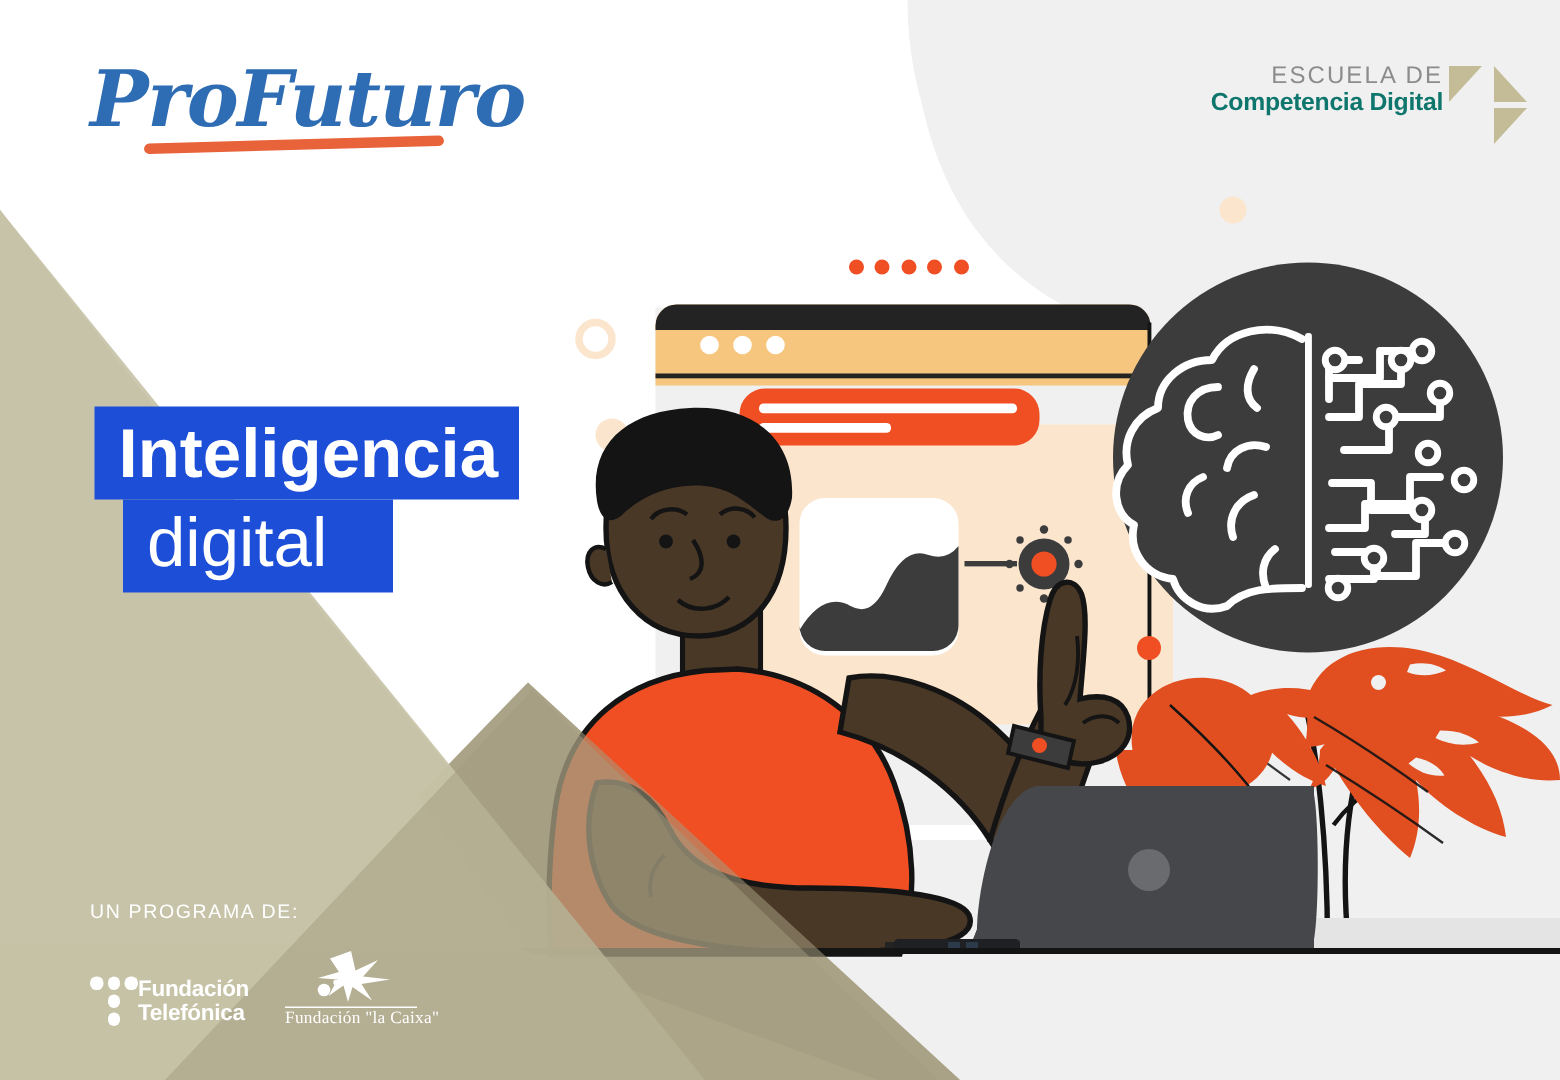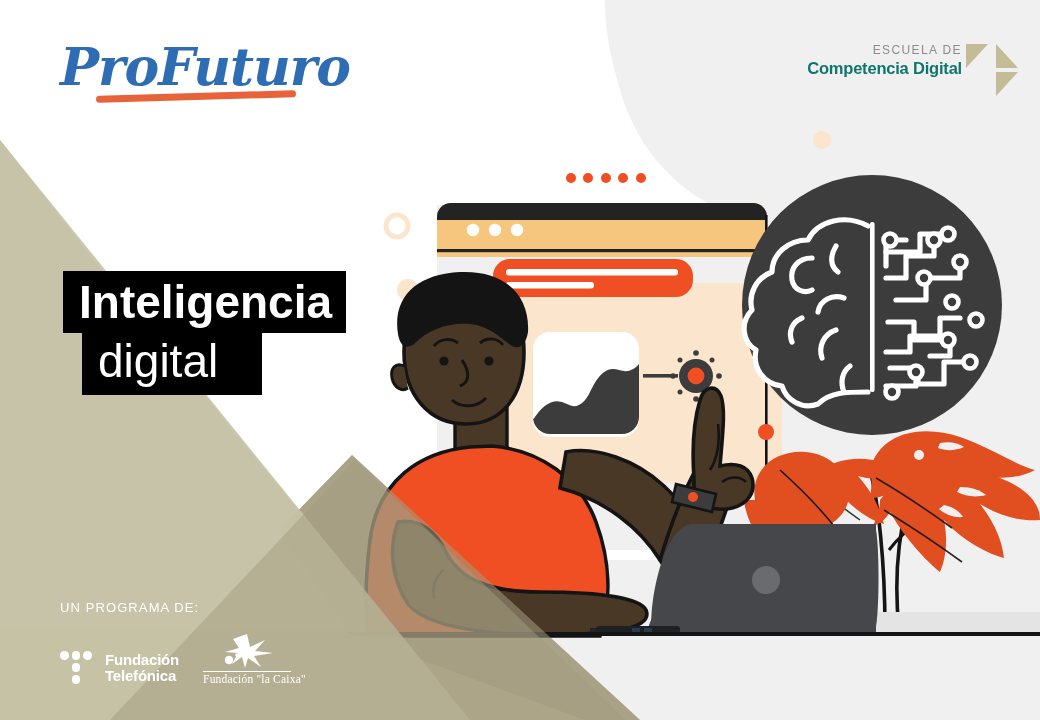--- a/index.html
+++ b/index.html
@@ -31,34 +31,34 @@
     position:absolute; left:36px; top:55px; width:200px; height:7px;
     background:#E8623A; border-radius:4px;
     transform:rotate(-1.6deg);
   }
 
   
   .ecd {
     position:absolute; right:78px; top:44px; text-align:right;
   }
   .ecd-small {
-    font-size:12px; letter-spacing:1.4px; color:#8C8C8C; font-weight:400;
+    font-size:16px; letter-spacing:1.4px; color:#8C8C8C; font-weight:400;
     text-transform:uppercase; line-height:13px;
   }
   .ecd-big {
     font-size:16.5px; font-weight:700; color:#0f766e; letter-spacing:-0.2px;
     line-height:20px; margin-top:1px;
   }
   .ecd-mark { position:absolute; right:22px; top:42px; width:52px; height:56px; }
 
   
   .title-wrap { position:absolute; left:63px; top:271px; }
   .t-line {
     display:block;
-    background:#000000;
+    background:#1d4ed8;
     color:#ffffff;
     font-weight:700;
     font-size:46px;
     line-height:43px;
     padding:10px 14px 9px 16px;
     width:max-content;
   }
   .t-line2 {
     font-weight:400;
     font-size:46px;
@@ -67,21 +67,21 @@
     margin-left:19px;
   }
 
   
   .prog { position:absolute; left:60px; top:600px; width:240px; }
   .prog-label {
     font-size:13px; color:#ffffff; letter-spacing:1.1px; font-weight:400;
     text-transform:uppercase;
   }
   .prog-logos { display:flex; align-items:flex-end; gap:24px; margin-top:18px; }
-  .ft-logo { display:flex; align-items:center; gap:13px; }
+  .ft-logo { display:flex; align-items:center; gap:0; }
   .ft-dots { width:32px; height:34px; position:relative; }
   .ft-dots i {
     position:absolute; width:8.5px; height:8.5px; border-radius:50%;
     background:#ffffff;
   }
   .ft-text {
     color:#ffffff; font-size:15px; font-weight:700; line-height:16px;
     letter-spacing:-0.2px;
   }
   .caixa { width:88px; position:relative; }

